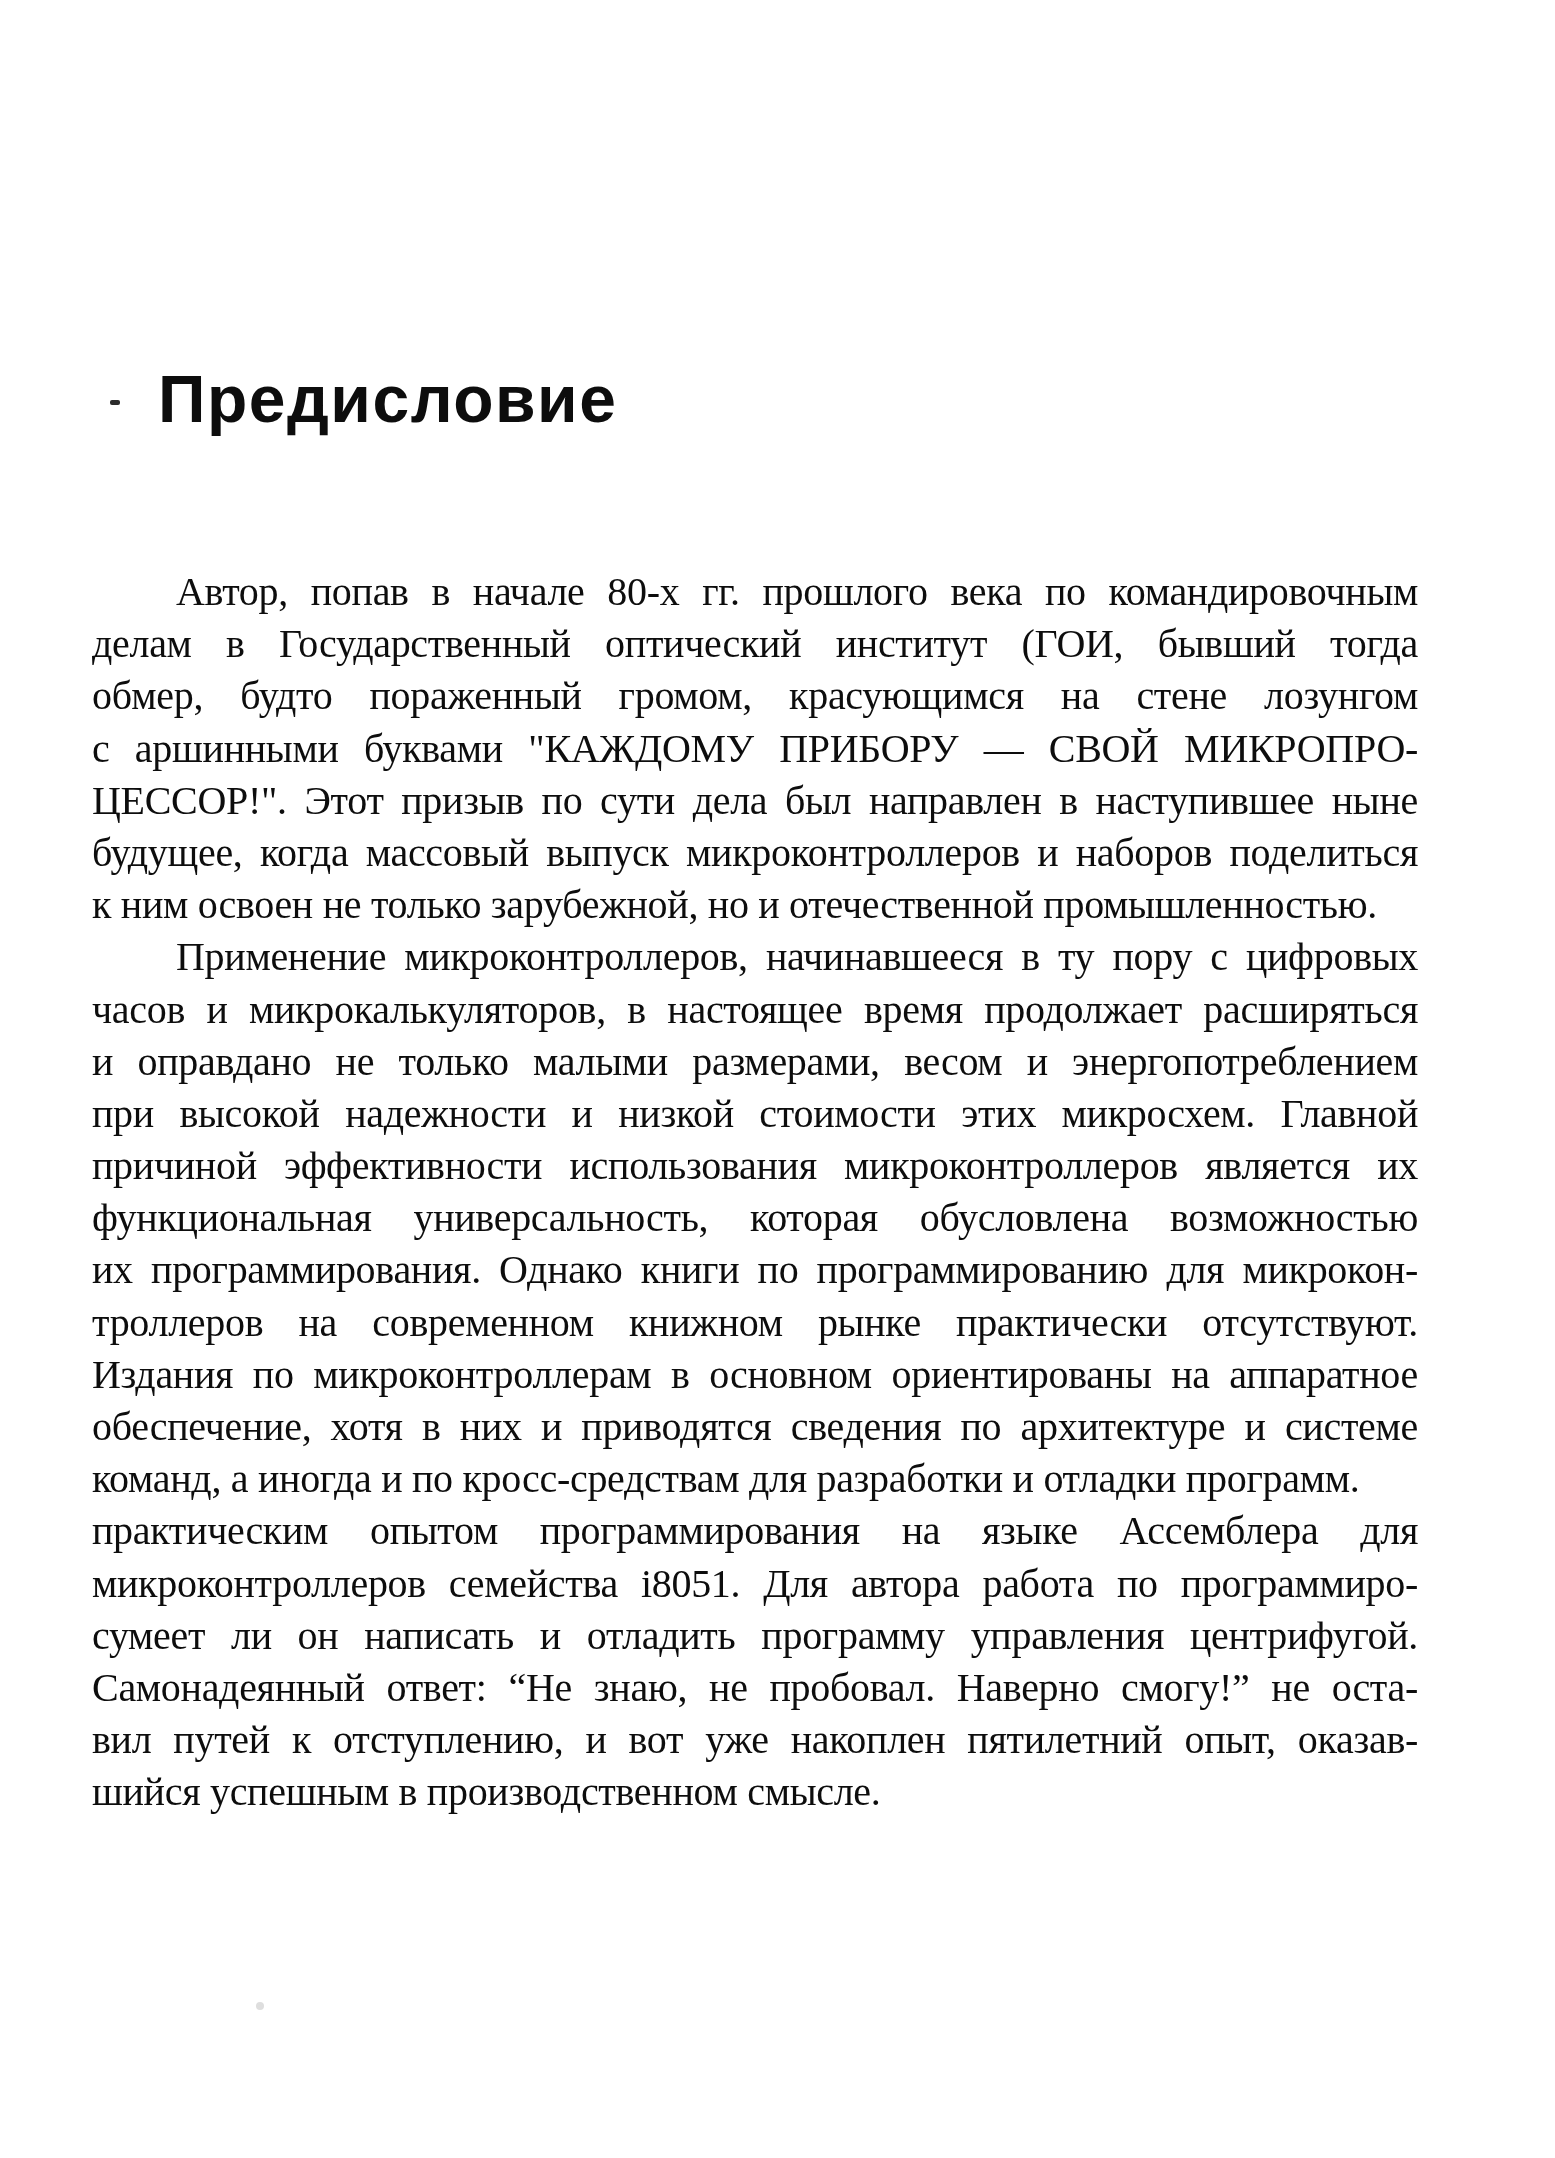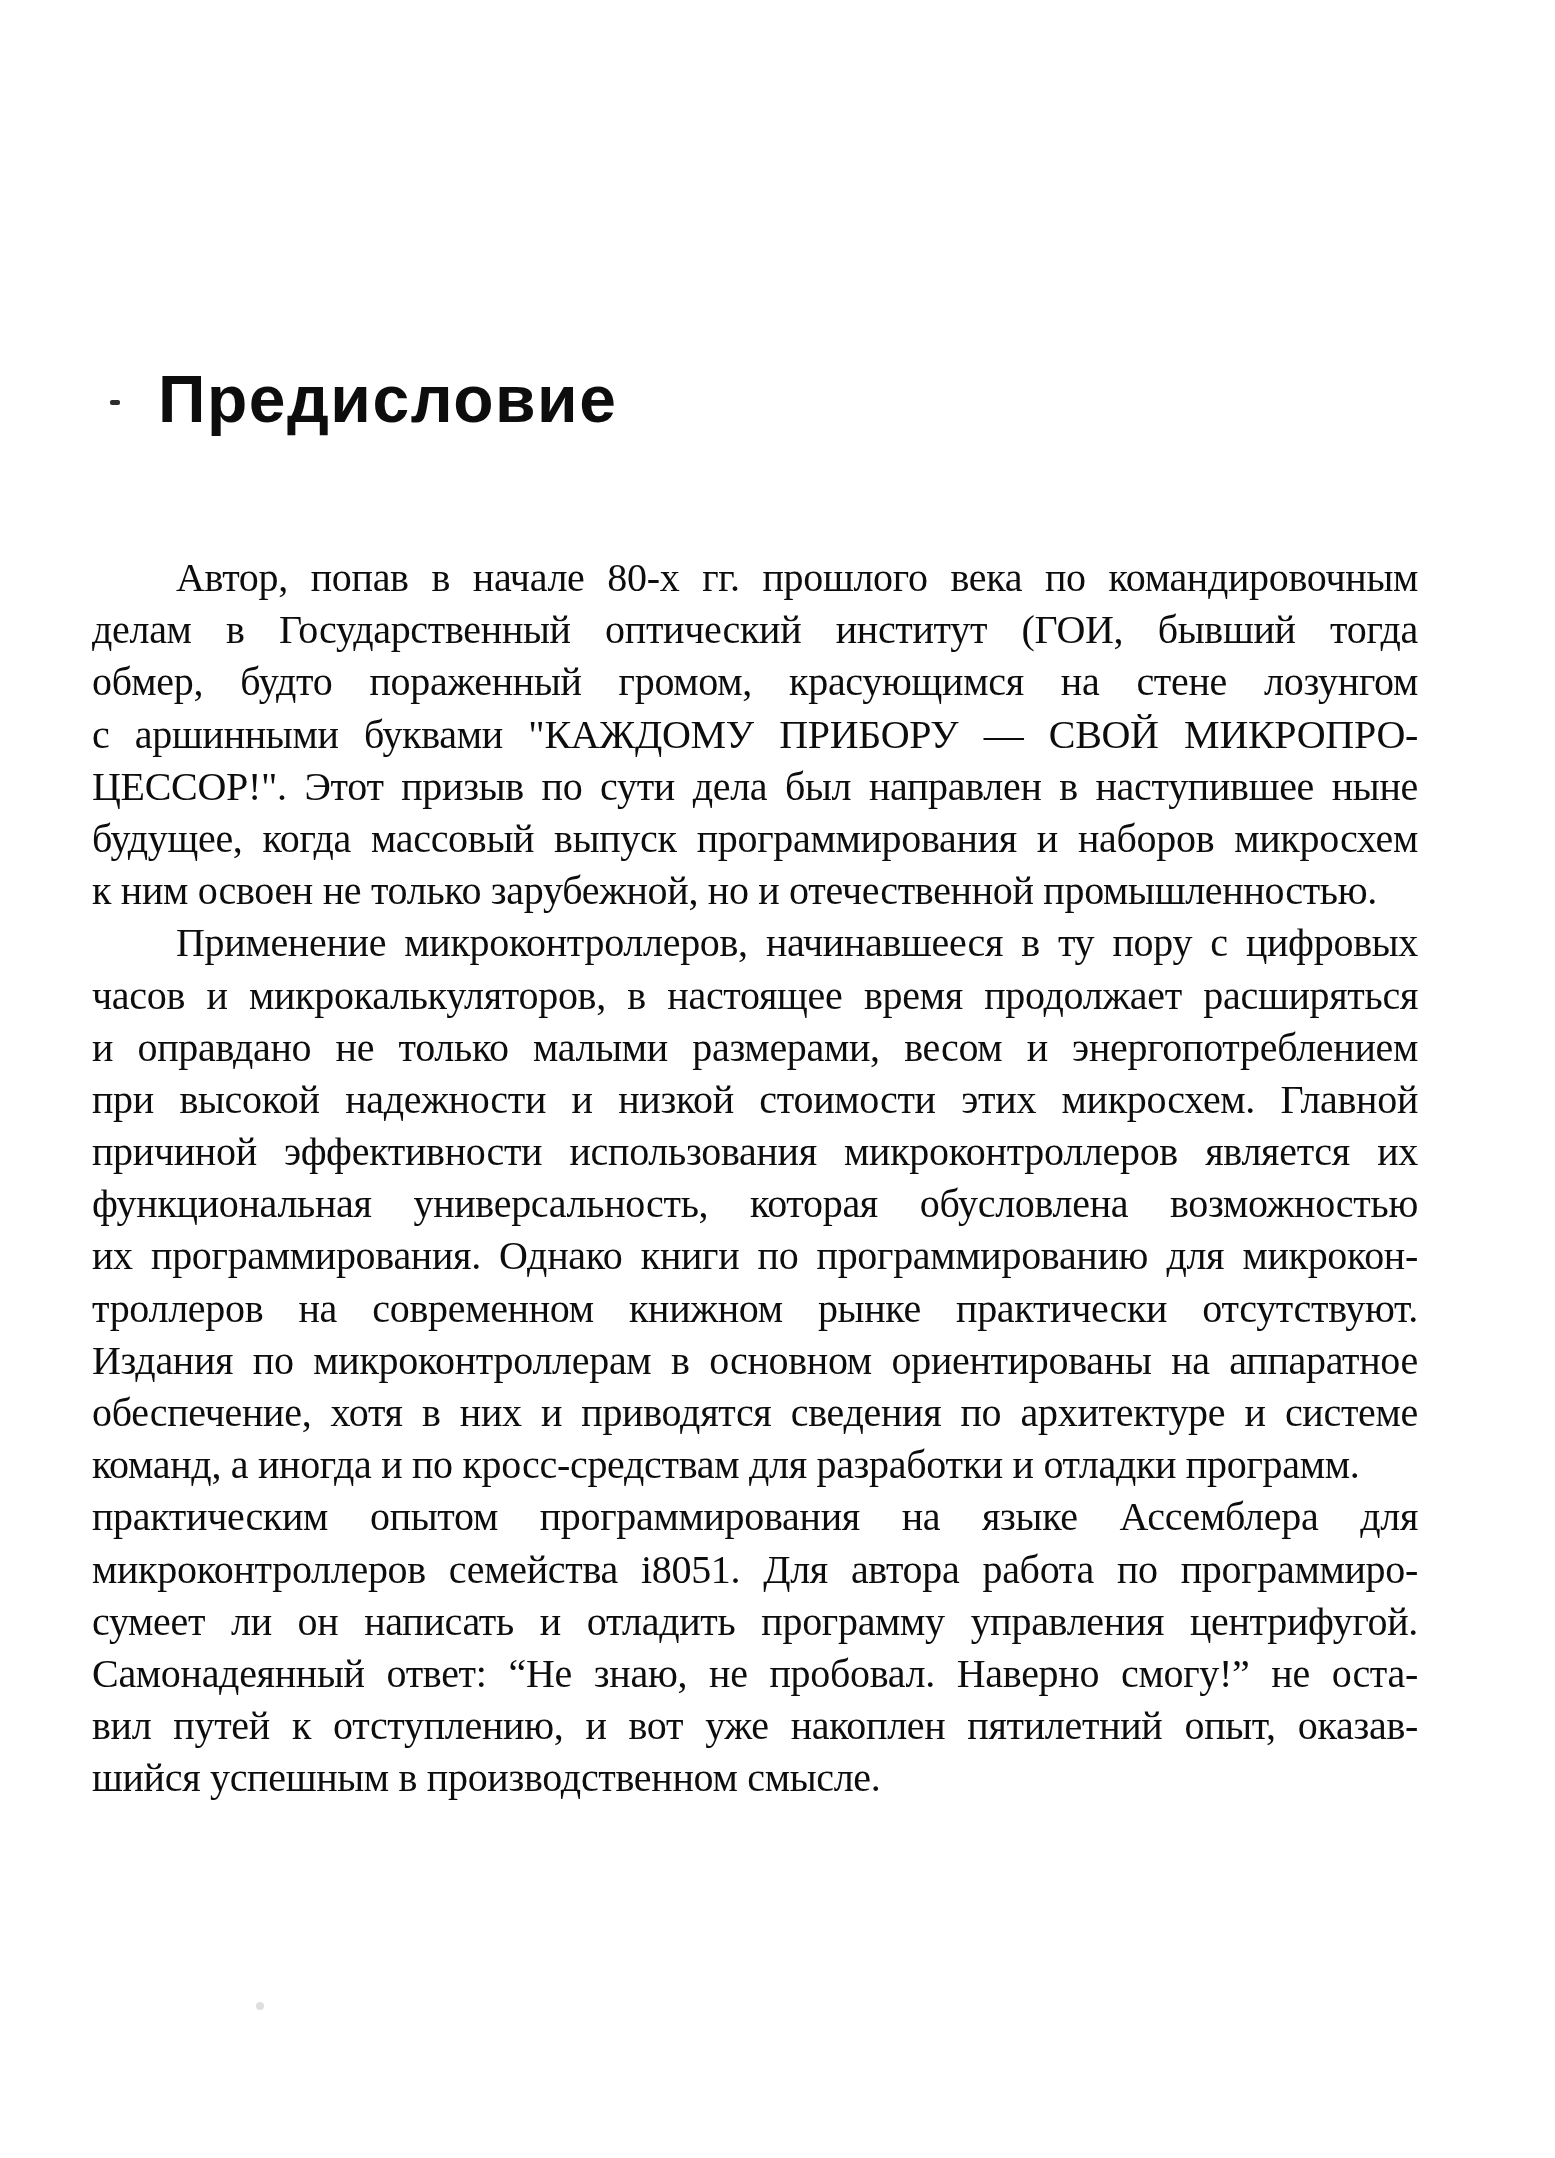--- a/index.html
+++ b/index.html
@@ -33,21 +33,21 @@
     font-family:"Liberation Sans","DejaVu Sans",sans-serif;
     font-weight:bold;
     font-size:66px;
     line-height:1;
     letter-spacing:1.5px;
     color:var(--ink);
   }
   .body-text{
     position:absolute;
     left:92px;
-    top:552px;
+    top:566px;
     width:1326px;
     font-family:Liberation Serif, serif;
   }
   .line{
     height:52.2px;
     line-height:52.2px;
     font-size:40px;
     letter-spacing:-0.3px;
     white-space:normal;
     text-align:justify;
@@ -86,21 +86,21 @@
 
 <div class="page">
   <div class="speck speck-title"></div>
   <h1 class="heading">Предисловие</h1>
   <div class="body-text" id="body-text">
       <div class="line first">Автор, попав в начале 80-х гг. прошлого века по командировочным</div>
       <div class="line">делам в Государственный оптический институт (ГОИ, бывший тогда</div>
       <div class="line">обмер, будто пораженный громом, красующимся на стене лозунгом</div>
       <div class="line">с аршинными буквами "КАЖДОМУ ПРИБОРУ — СВОЙ МИКРОПРО-</div>
       <div class="line">ЦЕССОР!". Этот призыв по сути дела был направлен в наступившее ныне</div>
-      <div class="line">будущее, когда массовый выпуск программирования и наборов микросхем</div>
+      <div class="line">будущее, когда массовый выпуск микроконтроллеров и наборов поделиться</div>
       <div class="line last">к ним освоен не только зарубежной, но и отечественной промышленностью.</div>
       <div class="line first">Применение микроконтроллеров, начинавшееся в ту пору с цифровых</div>
       <div class="line">часов и микрокалькуляторов, в настоящее время продолжает расширяться</div>
       <div class="line">и оправдано не только малыми размерами, весом и энергопотреблением</div>
       <div class="line">при высокой надежности и низкой стоимости этих микросхем. Главной</div>
       <div class="line">причиной эффективности использования микроконтроллеров является их</div>
       <div class="line">функциональная универсальность, которая обусловлена возможностью</div>
       <div class="line">их программирования. Однако книги по программированию для микрокон-</div>
       <div class="line">троллеров на современном книжном рынке практически отсутствуют.</div>
       <div class="line">Издания по микроконтроллерам в основном ориентированы на аппаратное</div>

